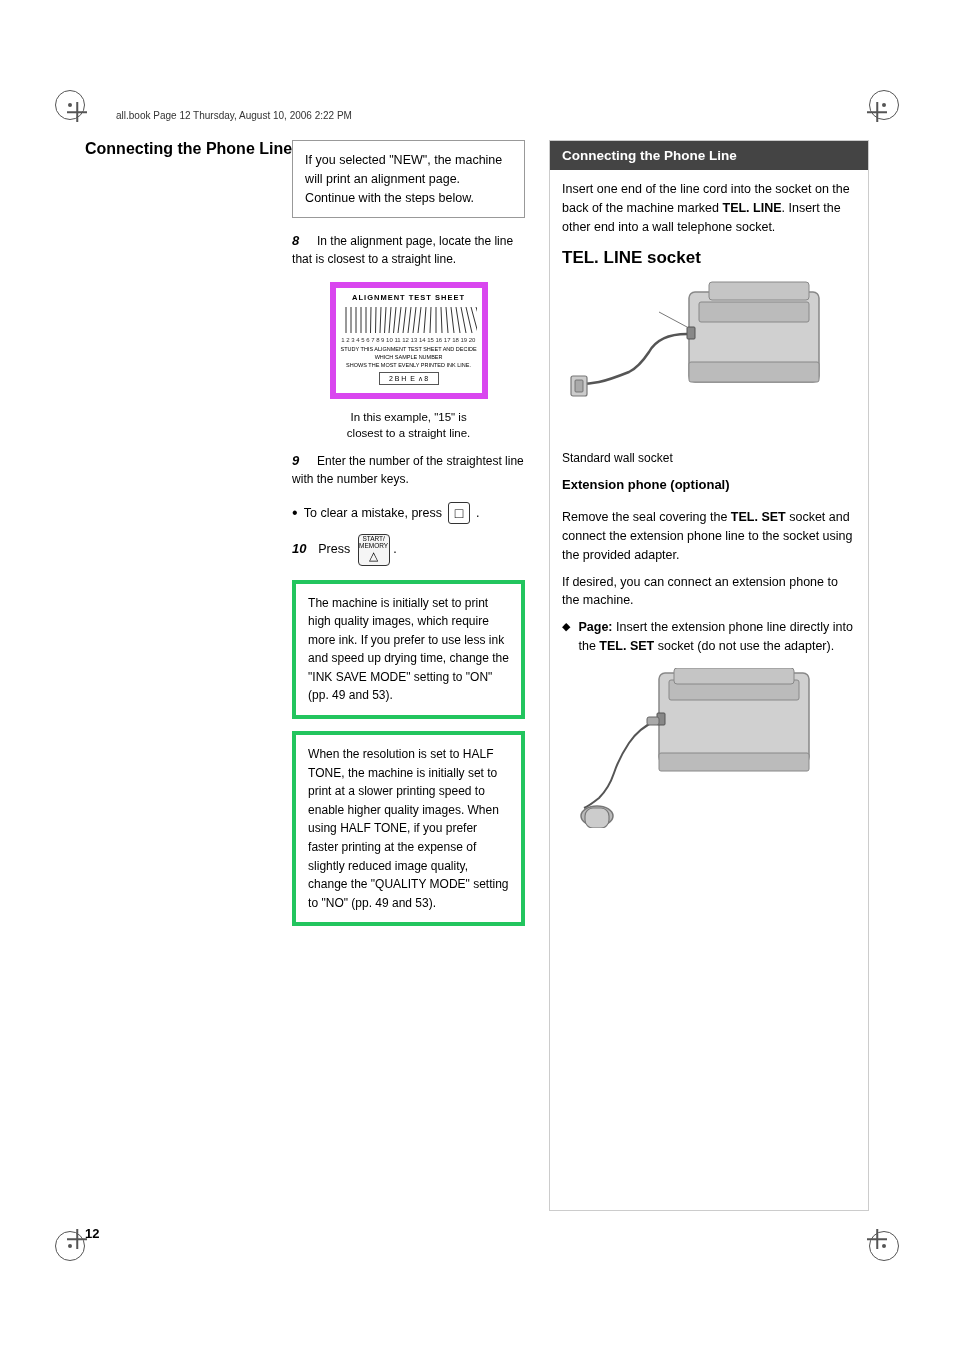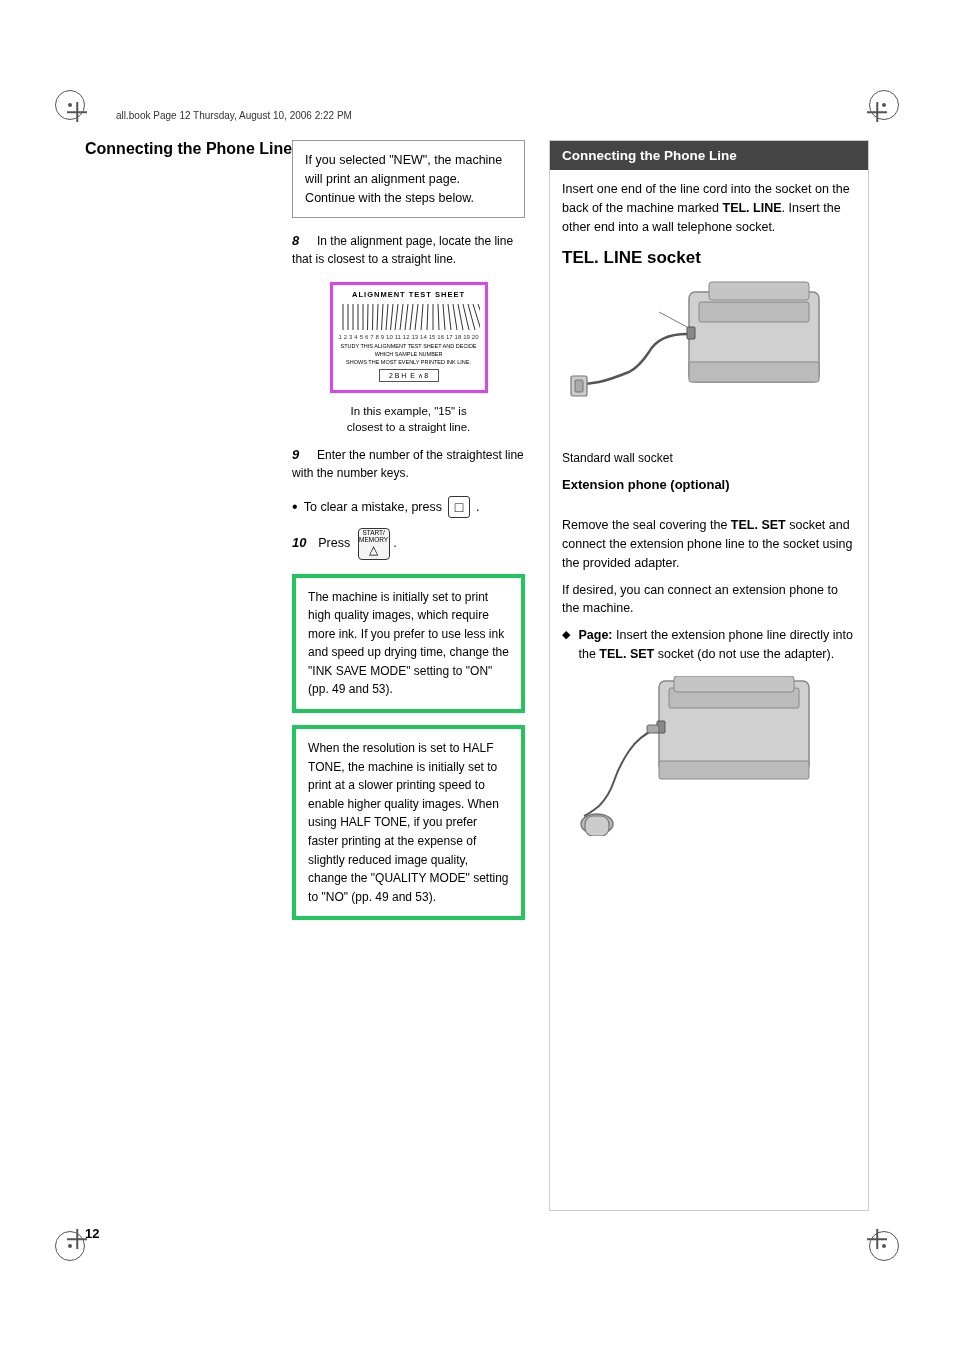--- a/index.html
+++ b/index.html
@@ -232,21 +232,21 @@
     .wall-socket-label {
       font-size: 12px;
       text-align: left;
       margin-top: 16px;
       margin-bottom: 12px;
     }
 
     .ext-phone-heading {
       font-weight: bold;
       font-size: 13px;
-      margin-bottom: 24px;
+      margin-bottom: 16px;
     }
 
     .ext-phone-text {
       font-size: 12.5px;
       line-height: 1.5;
       margin-bottom: 8px;
     }
 
     .diamond-bullet {
       font-size: 11px;
@@ -270,21 +270,21 @@
       position: absolute;
       bottom: 110px;
       left: 85px;
       font-size: 13px;
       font-weight: bold;
     }
 
     
     .ats-container {
       width: 158px;
-      border: 3px solid #d946ef;
+      border: 6px solid #d946ef;
       padding: 5px;
       margin: 10px auto;
       background: #fff;
       font-size: 7px;
     }
 
     .ats-title {
       text-align: center;
       font-size: 7.5px;
       font-weight: bold;

